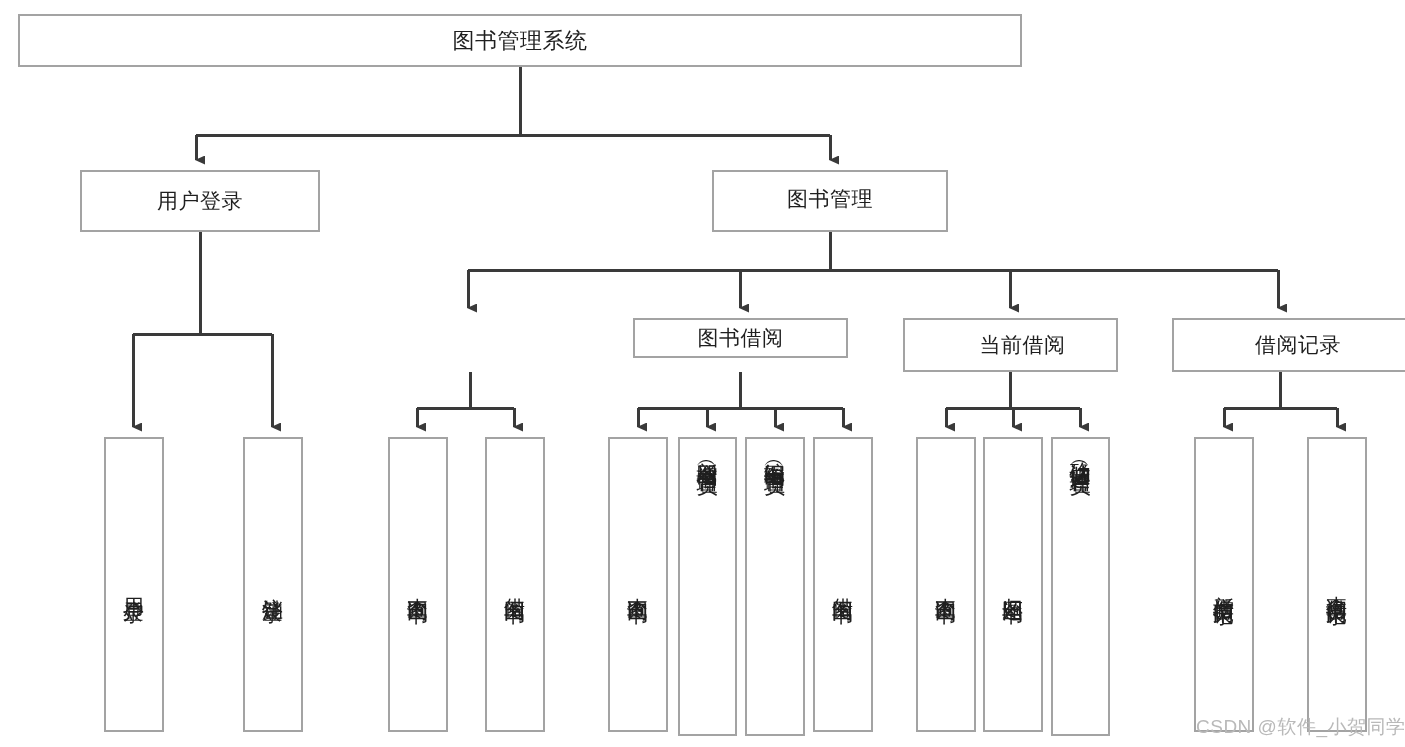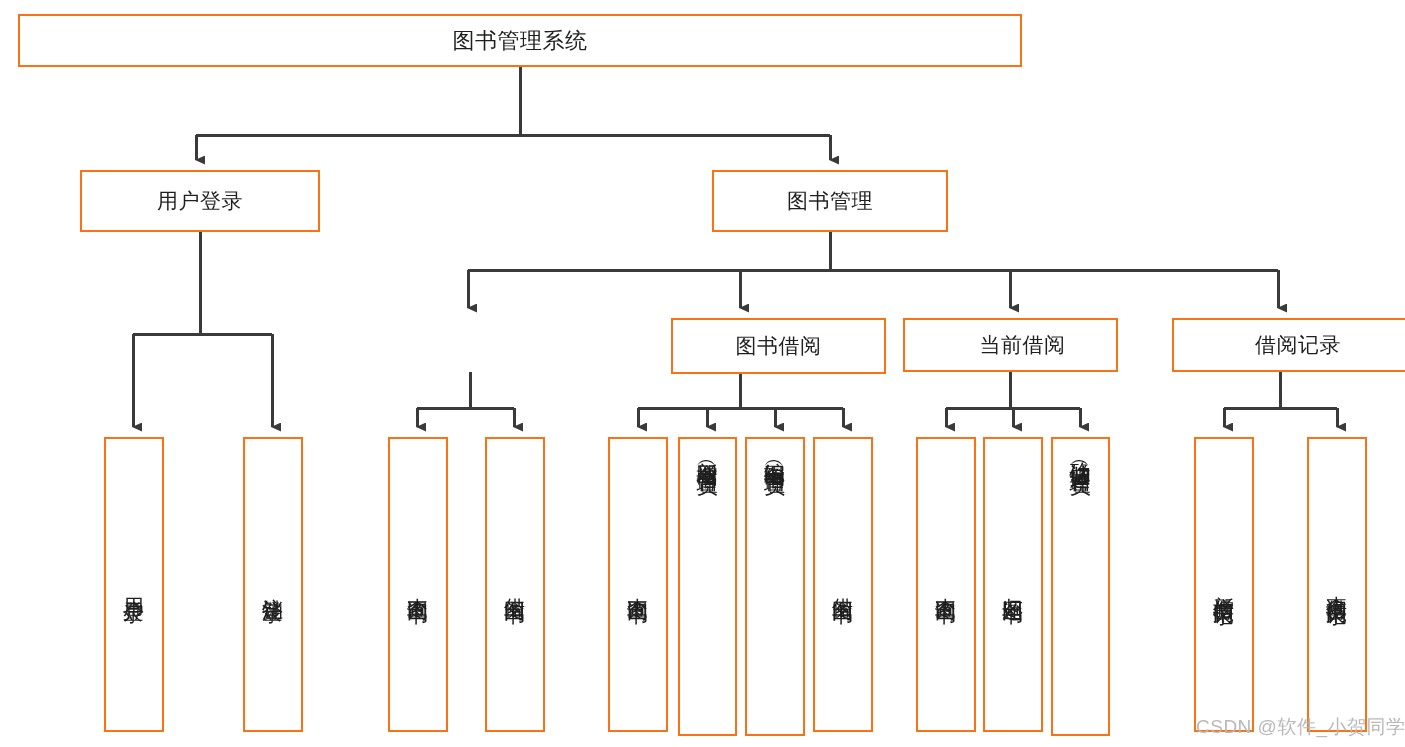--- a/index.html
+++ b/index.html
@@ -21,21 +21,21 @@
   #edge-layer {
     position: absolute;
     left: 0;
     top: 0;
     width: 1405px;
     height: 747px;
   }
   .node {
     position: absolute;
     box-sizing: border-box;
-    border: 2px solid #f97316;
+    border: 2px solid #a3a3a3;
     background: #ffffff;
     display: flex;
     align-items: center;
     justify-content: center;
     color: #1f1f1f;
     z-index: 2;
   }
   .node-label {
     display: block;
     line-height: 1.18;
@@ -133,26 +133,26 @@
   </svg>
 
   <div class="node root horiz" style="left:18px; top:14px; width:1004px; height:53px;">
     <span class="node-label">图书管理系统</span>
   </div>
 
   <div class="node horiz" style="left:80px; top:170px; width:240px; height:62px;">
     <span class="node-label">用户登录</span>
   </div>
 
-  <div class="node horiz" style="left:712px; top:170px; width:236px; height:62px;">
+  <div class="node horiz" style="left:712px; top:170px; width:236px; height:62px;font-family:Liberation Mono, monospace;">
     <span class="node-label">图书管理</span>
   </div>
 
 
-  <div class="node horiz" style="left:671px; top:318px; width:215px; height:56px;">
+  <div class="node horiz" style="left:633px; top:318px; width:215px; height:40px;">
     <span class="node-label">图书借阅</span>
   </div>
 
   <div class="node horiz" style="left:903px; top:318px; width:215px; height:54px;padding-left:24px;">
     <span class="node-label">当前借阅</span>
   </div>
 
   <div class="node horiz" style="left:1172px; top:318px; width:252px; height:54px;">
     <span class="node-label">借阅记录</span>
   </div>

